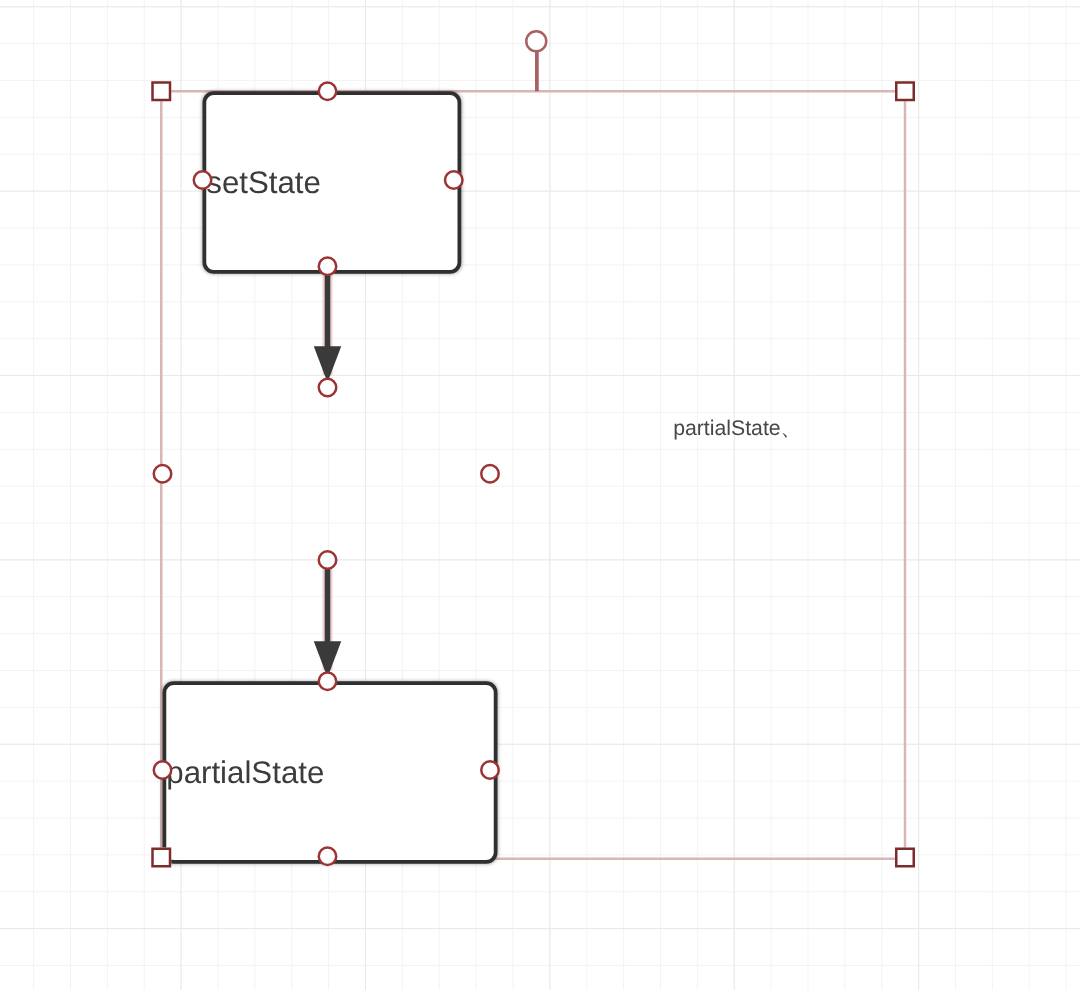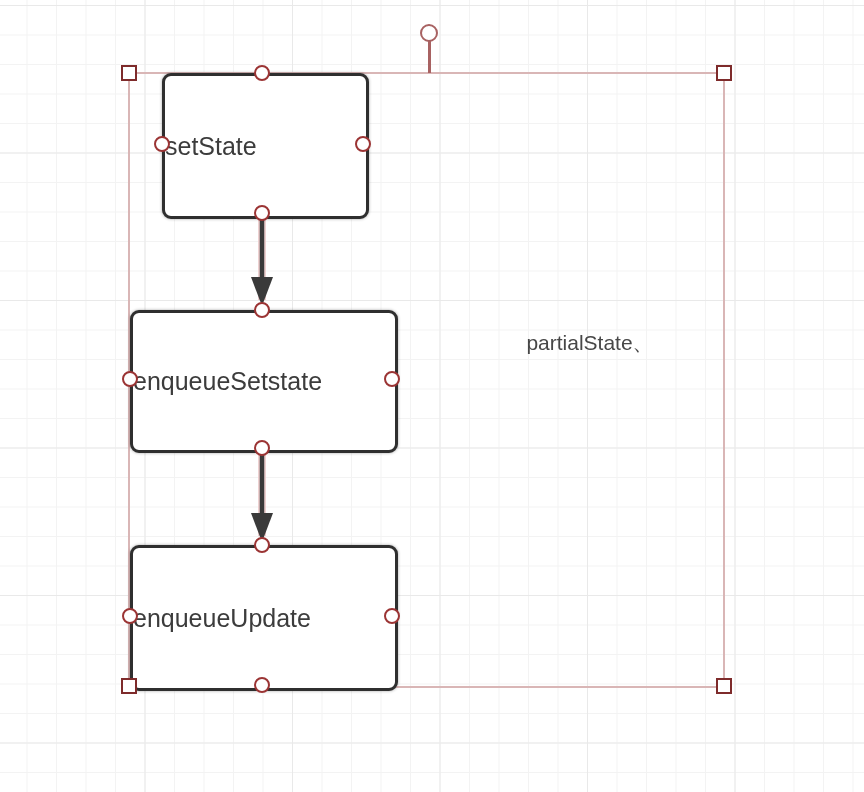--- a/index.html
+++ b/index.html
@@ -43,21 +43,21 @@
   .rotate-stem{
     position:absolute;left:428px;top:41px;width:2.5px;height:32px;background:#a86262;
   }
   .rotate-circle{
     position:absolute;left:420px;top:24px;width:14px;height:14px;border-radius:50%;
     background:#ffffff;border:2.5px solid #a86262;box-sizing:content-box;
   }
   .edges{position:absolute;left:0;top:0;width:864px;height:792px;pointer-events:none;}
   .annotation{
     position:absolute;left:396px;top:328px;width:388px;
-    text-align:center;color:#474747;font-size:21px;line-height:30px;
+    text-align:center;color:#474747;font-size:17px;line-height:30px;
   }
 </style>
 </head>
 <body>
 
 <div class="canvas">
 
   <div class="selection-outline"></div>
 
   <div class="rotate-stem"></div>
@@ -72,25 +72,22 @@
     <g>
       <line x1="262" y1="452" x2="262" y2="536" stroke="#eccaca" stroke-width="8" opacity="0.85"></line>
       <line x1="262" y1="452" x2="262" y2="516" stroke="#3a3a3a" stroke-width="4.5"></line>
       <polygon points="251,513 273,513 262,542" fill="#3a3a3a"></polygon>
     </g>
   </svg>
 
   <div class="node node-setstate">
     <span>setState</span>
   </div>
-  <div class="node node-enqueuesetstate">
-    <span>enqueueSetstate</span>
-  </div>
   <div class="node node-enqueueupdate">
-    <span>enqueueUpdate</span>
+    <span>partialState</span>
   </div>
 
   <div class="annotation">
     <div>partialState、</div>
   </div>
 
   <div class="cp" style="left:254px;top:65px;"></div>
   <div class="cp" style="left:154px;top:136px;"></div>
   <div class="cp" style="left:355px;top:136px;"></div>
   <div class="cp" style="left:254px;top:205px;"></div>

